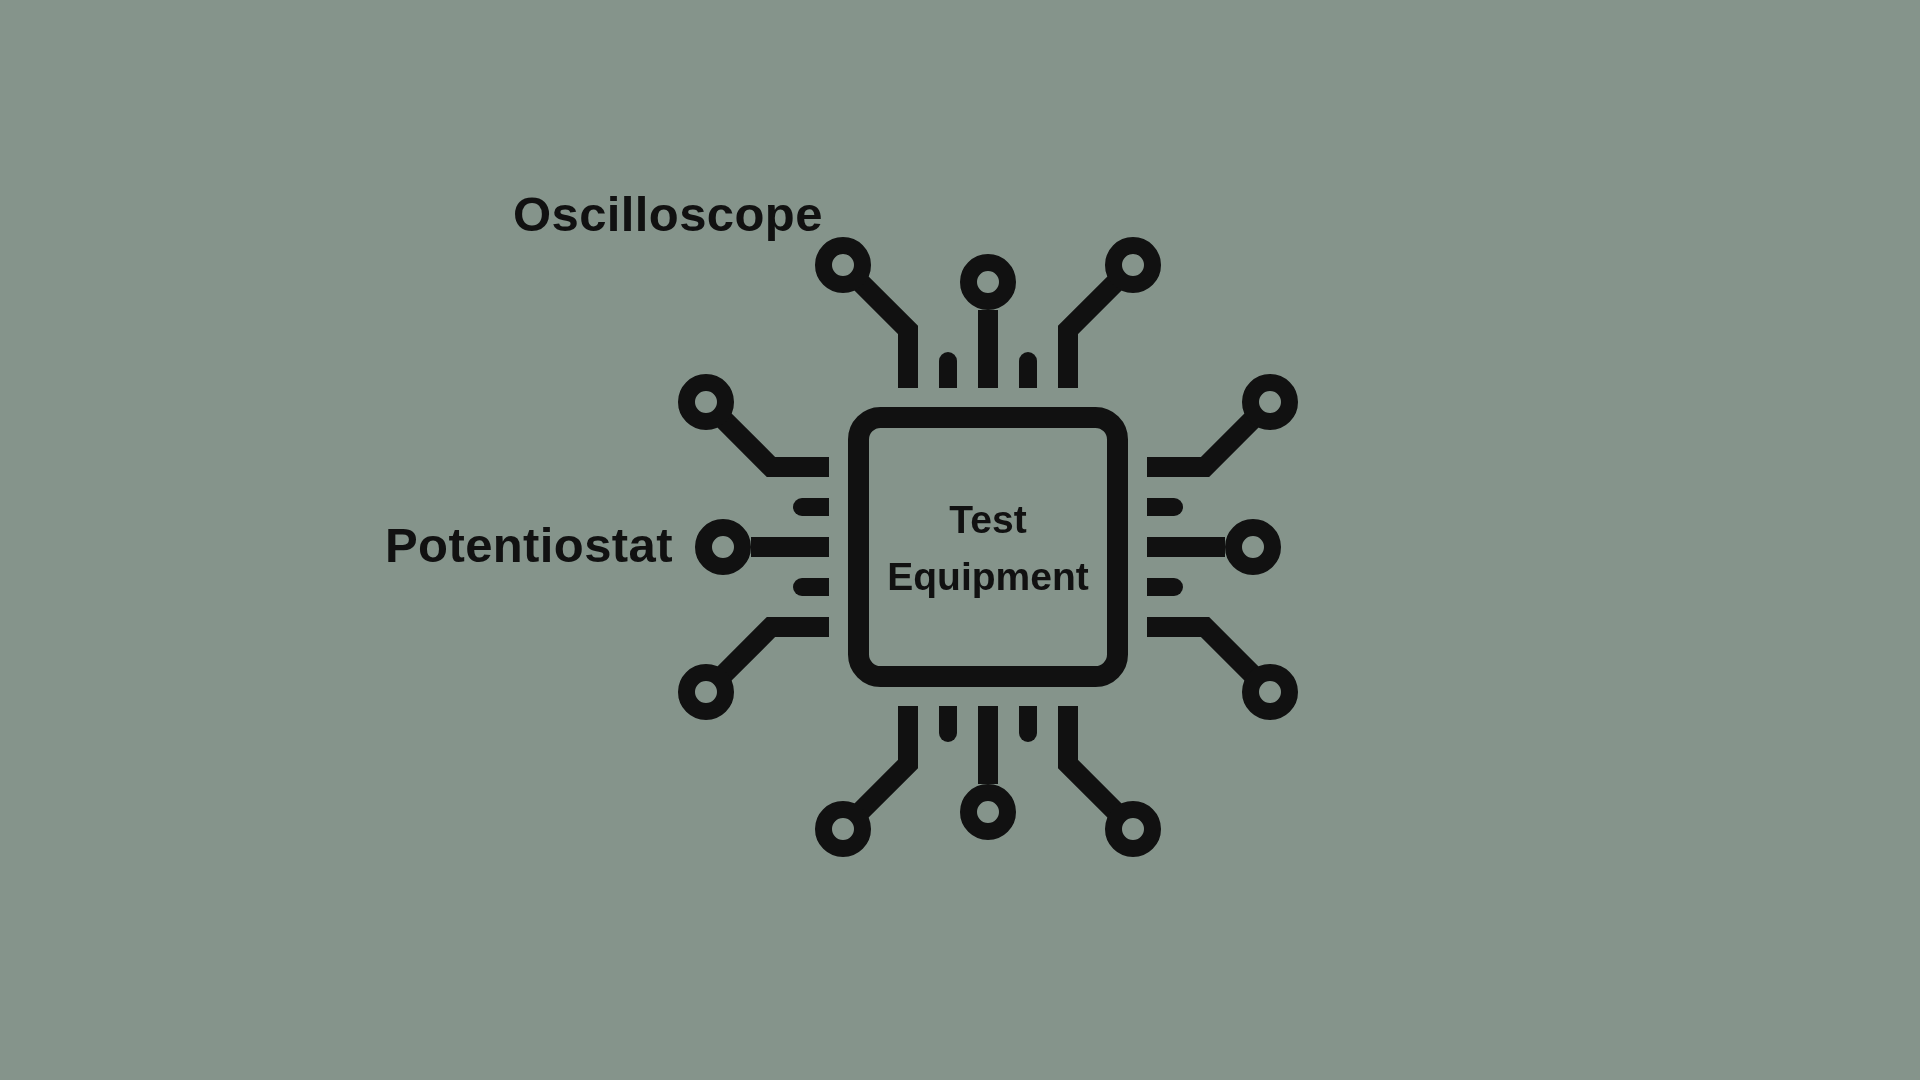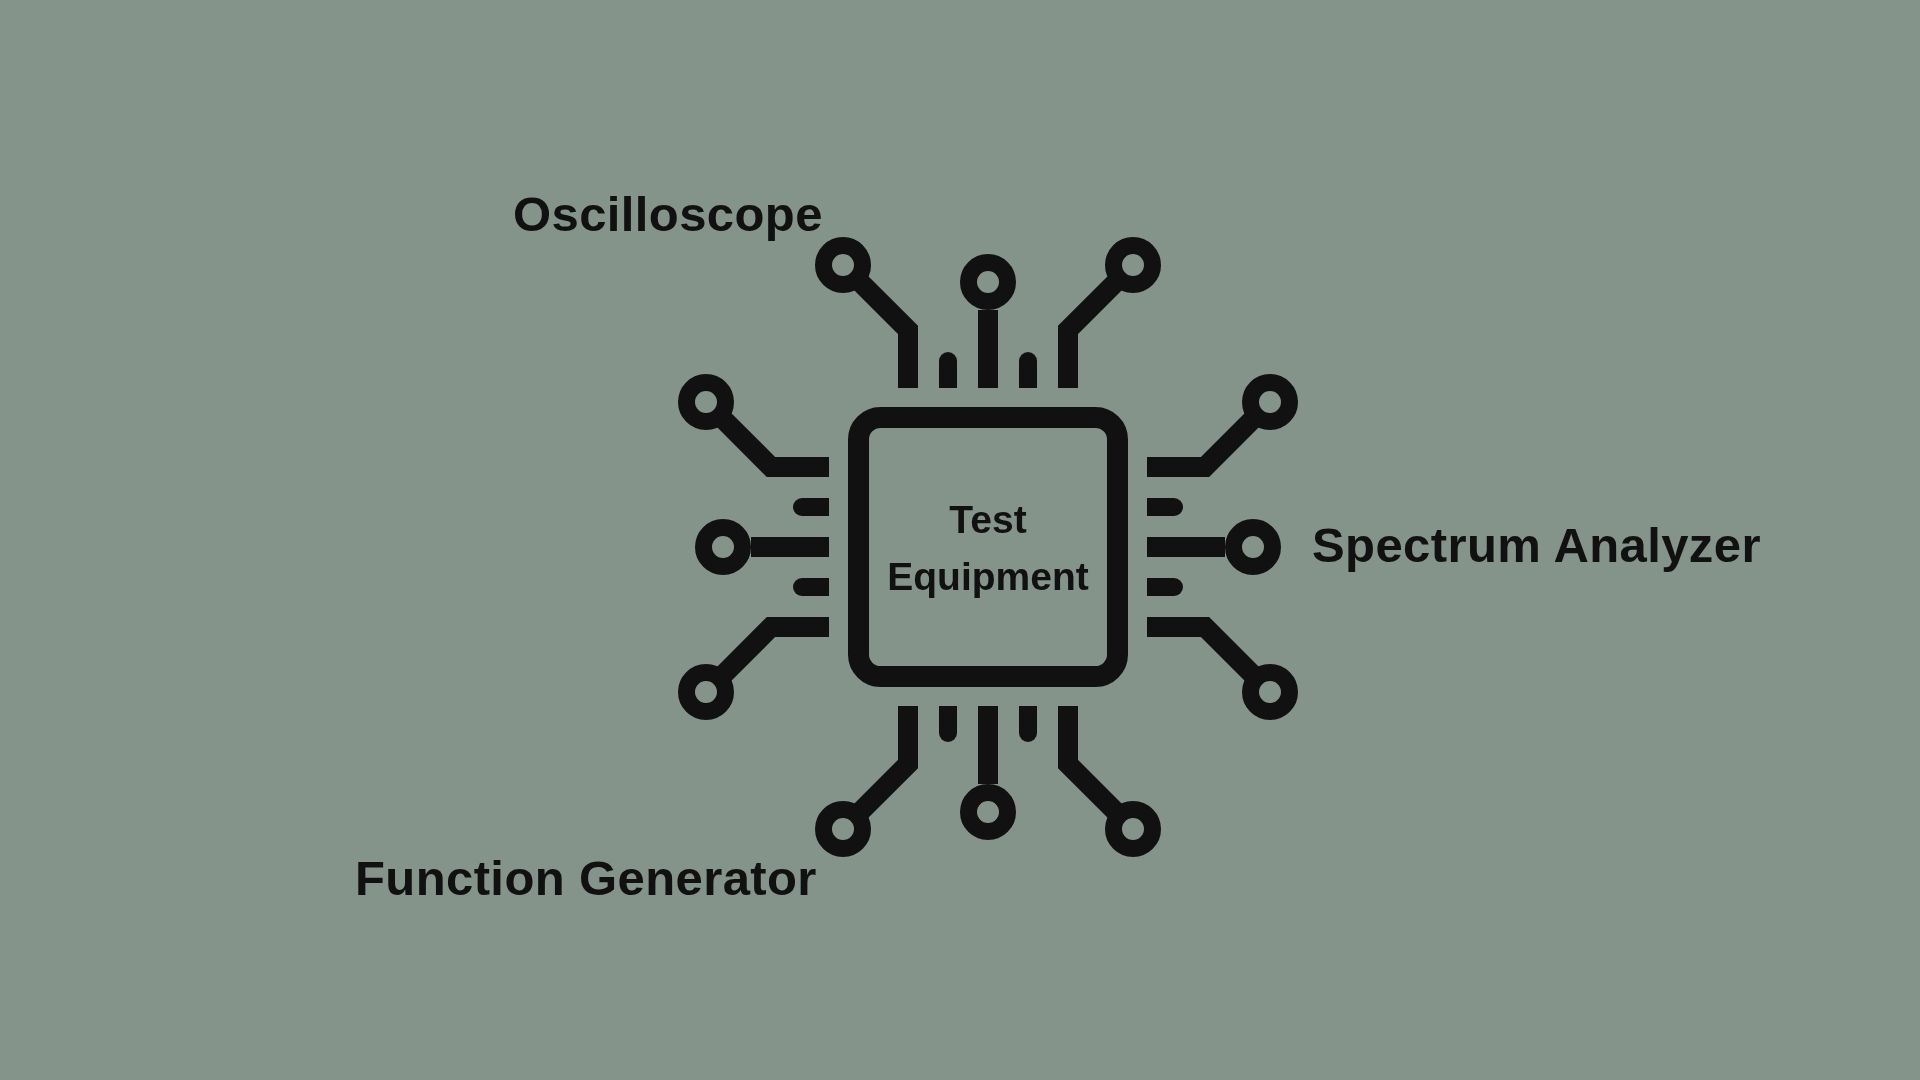--- a/index.html
+++ b/index.html
@@ -66,24 +66,23 @@
   }
 </style>
 </head>
 <body>
 
 <div class="canvas">
 
   <div class="node-label pos-top-left">Oscilloscope</div>
 
 
+  <div class="node-label pos-middle-left">Potentiostat</div>
 
-  <div class="node-label pos-middle-right">Spectrum Analyzer</div>
 
-  <div class="node-label pos-bottom-left">Function Generator</div>
 
 
   <svg class="chip-svg" viewBox="0 0 660 660" xmlns="http://www.w3.org/2000/svg">
 
     <defs>
 
       <g id="pins-side">
         <path class="trace" d="M171 250 H113 L62 199"></path>
         <circle class="pad" cx="48" cy="185" r="19.5"></circle>
         <path class="stub" d="M171 281 H144 A9 9 0 0 0 144 299 H171 Z"></path>

